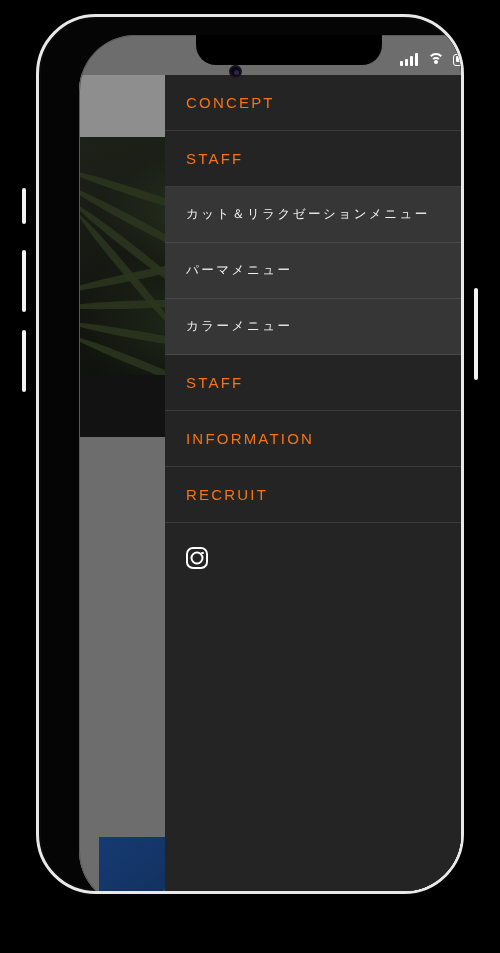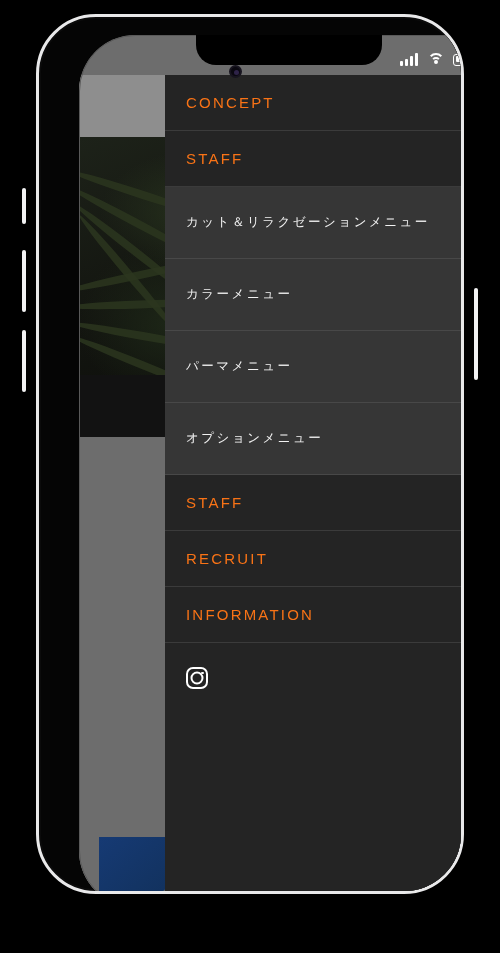--- a/index.html
+++ b/index.html
@@ -125,21 +125,21 @@
     height:56px; padding:0 0 0 21px;
     background:#242424; border-bottom:1px solid #3b3b3b;
     cursor:pointer;
   }
   .nav-item .lbl{
     color:#f97316; font-size:15px; letter-spacing:2.2px;
     font-family:Liberation Sans, sans-serif;
   }
   .sub-item{
     position:relative; display:flex; align-items:center;
-    height:72px; padding:0 0 0 21px;
+    height:56px; padding:0 0 0 21px;
     background:#363636; border-bottom:1px solid #484848;
     cursor:pointer;
   }
   .sub-item .lbl{
     color:#f2f2f2; font-size:12.5px; letter-spacing:2.5px;
     font-family:"Liberation Serif", serif;
   }
 
   
   .acc-open{
@@ -223,40 +223,37 @@
 
           <div class="nav-item">
             <span class="lbl">STAFF</span>
           </div>
 
 
           <div class="sub-item">
             <span class="lbl">カット＆リラクゼーションメニュー</span>
           </div>
           <div class="sub-item">
+            <span class="lbl">パーマメニュー</span>
+          </div>
+          <div class="sub-item">
             <span class="lbl">カラーメニュー</span>
           </div>
-          <div class="sub-item">
-            <span class="lbl">パーマメニュー</span>
-          </div>
-          <div class="sub-item">
-            <span class="lbl">オプションメニュー</span>
-          </div>
 
           <div class="nav-item">
             <span class="lbl">STAFF</span>
 
           </div>
 
           <div class="nav-item">
+            <span class="lbl">INFORMATION</span>
+          </div>
+
+          <div class="nav-item">
             <span class="lbl">RECRUIT</span>
-          </div>
-
-          <div class="nav-item">
-            <span class="lbl">INFORMATION</span>
           </div>
 
           <div class="social-row">
             <span class="ig"></span>
           </div>
 
           <div class="drawer-fill"></div>
         </div>
       </nav>
 

